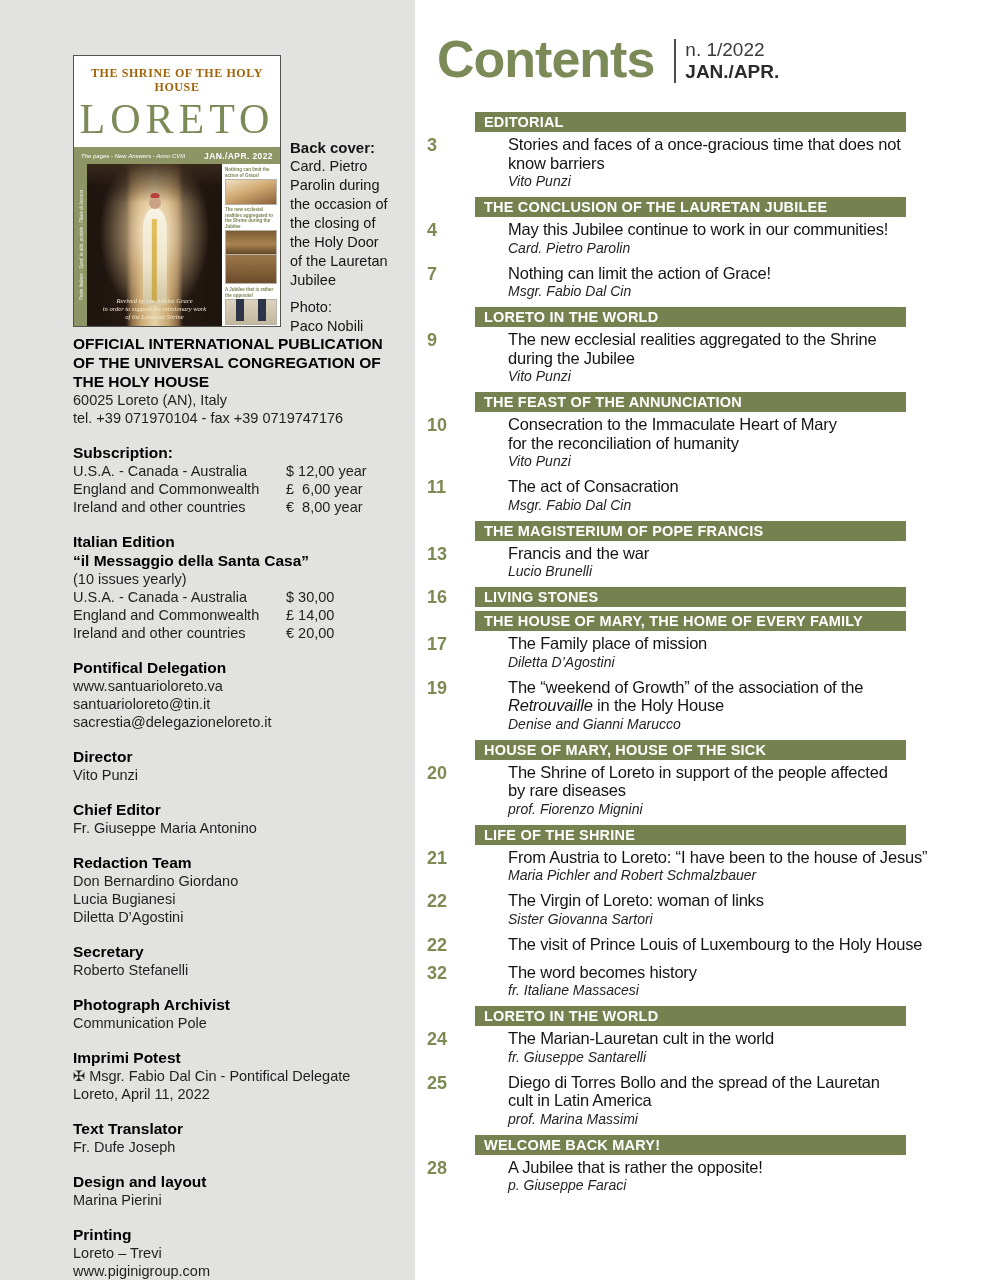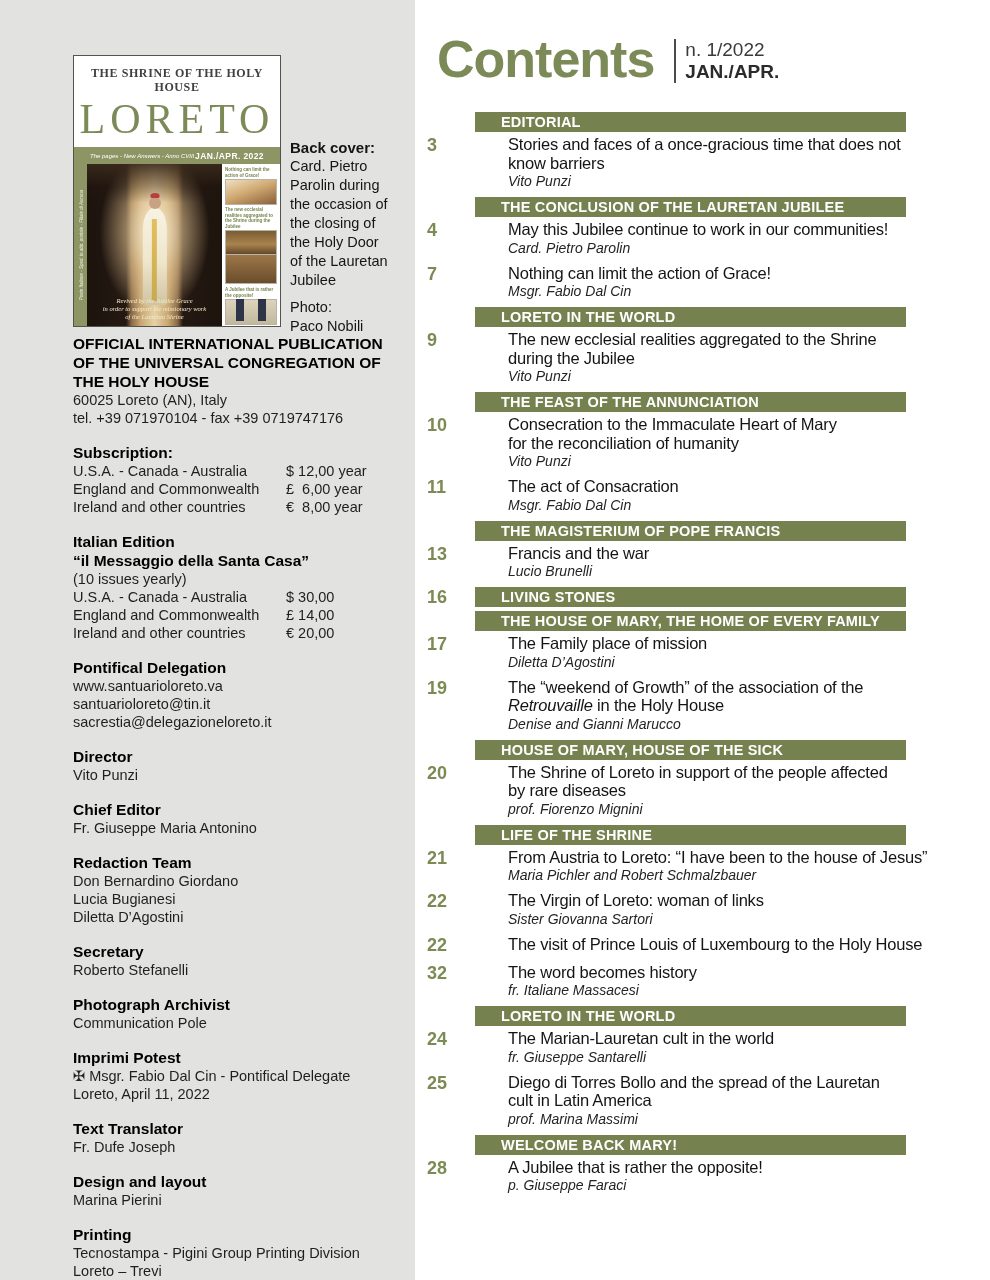--- a/index.html
+++ b/index.html
@@ -6,25 +6,25 @@
   .page{position:relative;width:990px;height:1280px;background:#ffffff;overflow:hidden;
         font-family:"Liberation Sans","DejaVu Sans",sans-serif;color:#1a1a1a;}
 
   
   .left-panel{position:absolute;left:0;top:0;width:415px;height:1280px;background:#e2e2e0;}
 
   
   .cover{position:absolute;left:73px;top:55px;width:208px;height:272px;background:#fff;
          border:1px solid #55544c;box-sizing:border-box;display:flex;flex-direction:column;overflow:hidden;}
   .cover-series{margin-top:10px;text-align:center;font-family:"Liberation Serif","DejaVu Serif",serif;
-                font-weight:bold;color:#404040;font-size:12px;line-height:14px;letter-spacing:.6px;}
+                font-weight:bold;color:#a16207;font-size:12px;line-height:14px;letter-spacing:.6px;}
   .cover-title{text-align:center;font-family:"Liberation Serif","DejaVu Serif",serif;color:#7c8a58;
                font-size:42px;line-height:46px;letter-spacing:5px;margin-top:2px;}
   .cover-band{height:17px;background:#8d9565;display:flex;justify-content:space-between;align-items:center;
-              padding:0 16px;color:#fff;flex:0 0 auto;margin-top:5px;}
+              padding:0 7px;color:#fff;flex:0 0 auto;margin-top:5px;}
   .band-left{font-style:italic;font-size:6px;white-space:nowrap;overflow:hidden;}
   .band-right{font-size:8.5px;font-weight:bold;letter-spacing:.4px;white-space:nowrap;}
   .cover-body{flex:1;display:flex;min-height:0;}
   .cover-spine{width:13px;background:#8d9565;position:relative;flex:0 0 auto;}
   .cover-spine span{position:absolute;left:50%;top:50%;transform:translate(-50%,-50%) rotate(180deg);
                     writing-mode:vertical-rl;font-size:4.5px;font-style:italic;color:#f4f2e4;white-space:nowrap;}
   .cover-photo{flex:1;position:relative;
     background:
       linear-gradient(to bottom, rgba(58,42,28,.9) 0%, rgba(36,24,16,.35) 14%, rgba(0,0,0,0) 24%),
       radial-gradient(ellipse 55px 85px at 50% 42%, rgba(247,236,210,.95) 0%, rgba(227,196,146,.55) 55%, rgba(227,196,146,0) 100%),
@@ -77,21 +77,21 @@
   .issue{border-left:2px solid #4c4c4c;margin-left:12px;padding-left:9px;margin-top:9px;}
   .issue-number{font-size:19px;line-height:22px;color:#3a3a3a;}
   .issue-months{font-size:19px;line-height:22px;font-weight:bold;color:#2b2b2b;}
 
   .toc{position:absolute;left:0;top:112px;width:560px;}
   .toc-section{margin-bottom:4px;}
   .bar-row{display:flex;margin-bottom:3px;}
   .toc-num{width:60px;flex:0 0 auto;box-sizing:border-box;padding-left:12px;
            font-weight:bold;font-size:18px;line-height:20px;color:#7c8a54;}
   .section-bar{flex:0 0 431px;height:20px;box-sizing:border-box;background:#75814e;color:#ffffff;
-               font-weight:bold;font-size:14.5px;line-height:20px;padding-left:26px;
+               font-weight:bold;font-size:14.5px;line-height:20px;padding-left:9px;
                letter-spacing:.2px;white-space:nowrap;}
   .entry{display:flex;margin-bottom:8px;}
   .entry-body{width:440px;margin-left:33px;}
   .title-line{font-size:16.5px;line-height:18.5px;color:#141414;letter-spacing:-.2px;white-space:nowrap;}
   .title-line .it{font-style:italic;}
   .entry-author{font-size:14px;line-height:16px;font-style:italic;color:#242424;margin-top:1px;white-space:nowrap;}
 </style>
 </head>
 <body>
 
@@ -255,21 +255,20 @@
           <div class="m-block">
             <div class="m-heading">
               <div>Design and layout</div>
             </div>
             <div class="m-line">Marina Pierini</div>
           </div>
           <div class="m-block">
             <div class="m-heading">
               <div>Printing</div>
             </div>
-            <div class="m-line">Tecnostampa - Pigini Group Printing Division</div>
             <div class="m-line">Loreto – Trevi</div>
             <div class="m-line">www.piginigroup.com</div>
           </div>
         </div>
       <div class="trib">Autor. Trib. Ancona n.7 - 12-VII-1984</div>
     </div>
   </aside>
 
   <main class="toc-panel">
     <header class="contents-header">

